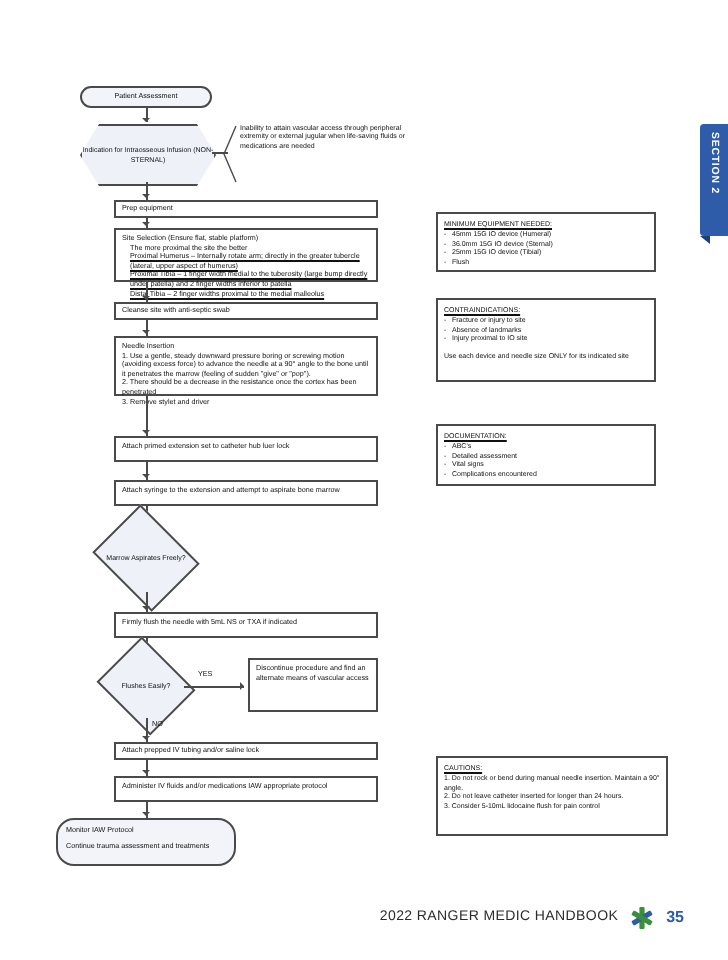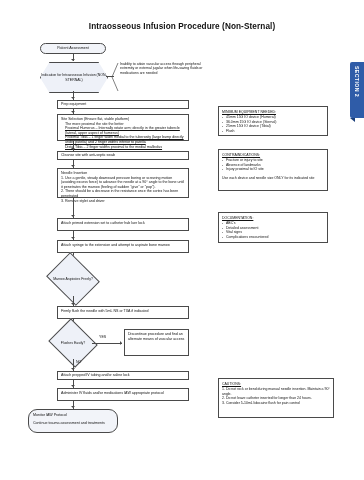--- a/index.html
+++ b/index.html
@@ -98,21 +98,20 @@
   }
   .footer-title{font-size:7px;letter-spacing:.2px;color:#2b2b2b;}
   .star{width:12px;height:12px;position:relative;}
   .pagenum{font-size:8px;color:#2f5ca8;font-weight:bold;}
 </style>
 </head>
 <body>
 
 <div class="page">
 
-  <div class="title">Intraosseous Infusion Procedure (Non-Sternal)</div>
 
   <div class="section-tab">
     <span>SECTION 2</span>
     <div class="fold"></div>
   </div>
 
   <div class="node term" style="left:40px;top:43px;width:66px;height:11px;">
     <span>Patient Assessment</span>
   </div>
 
@@ -269,14 +268,27 @@
     </ul>
   </div>
 
   <div class="infobox" style="left:218px;top:378px;width:116px;height:40px;">
     <span class="hdr">CAUTIONS:</span>
     <span style="display:block;">1.  Do not rock or bend during manual needle insertion.  Maintain a 90° angle.</span>
     <span style="display:block;">2.  Do not leave catheter inserted for longer than 24 hours.</span>
     <span style="display:block;">3.  Consider 5-10mL lidocaine flush for pain control</span>
   </div>
 
+  <div class="footer">
+    <span class="footer-title">2022 RANGER MEDIC HANDBOOK</span>
+    <span class="star">
+      <svg width="12" height="12" viewBox="0 0 24 24">
+        <g transform="translate(12,12)">
+          <rect x="-2.6" y="-11" width="5.2" height="22" rx="1.2" fill="#3b8f3b"></rect>
+          <rect x="-2.6" y="-11" width="5.2" height="22" rx="1.2" fill="#2f5ca8" transform="rotate(60)"></rect>
+          <rect x="-2.6" y="-11" width="5.2" height="22" rx="1.2" fill="#3b8f3b" transform="rotate(120)"></rect>
+        </g>
+      </svg>
+    </span>
+    <span class="pagenum">35</span>
+  </div>
 
 </div>
 
 </body></html>

